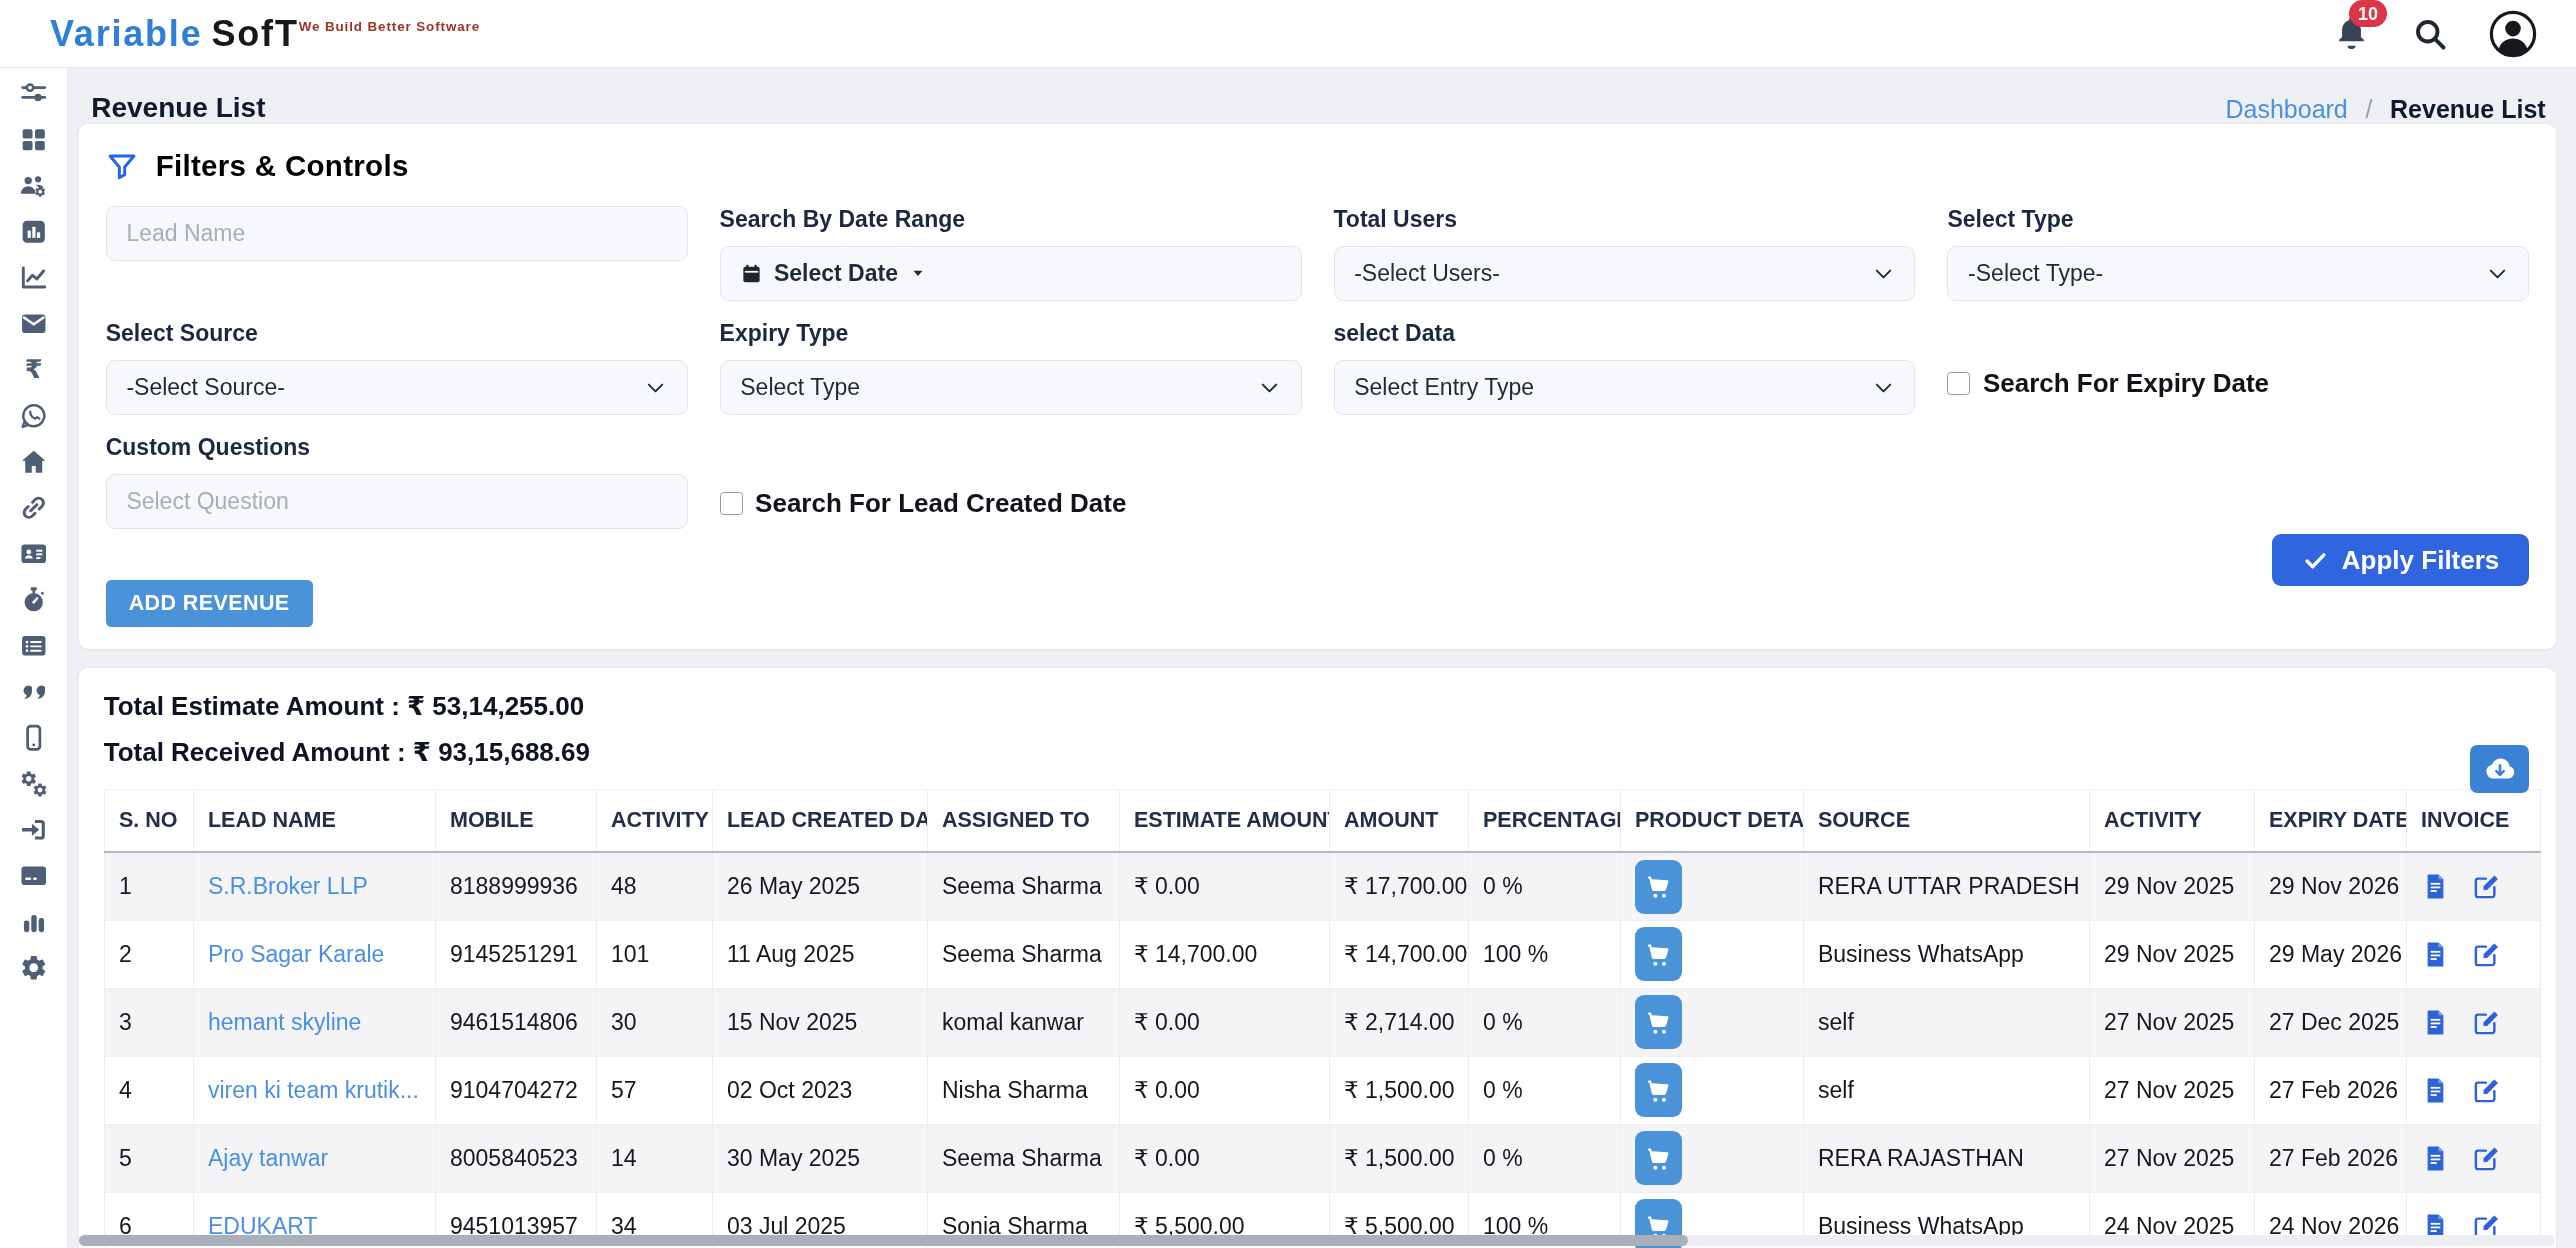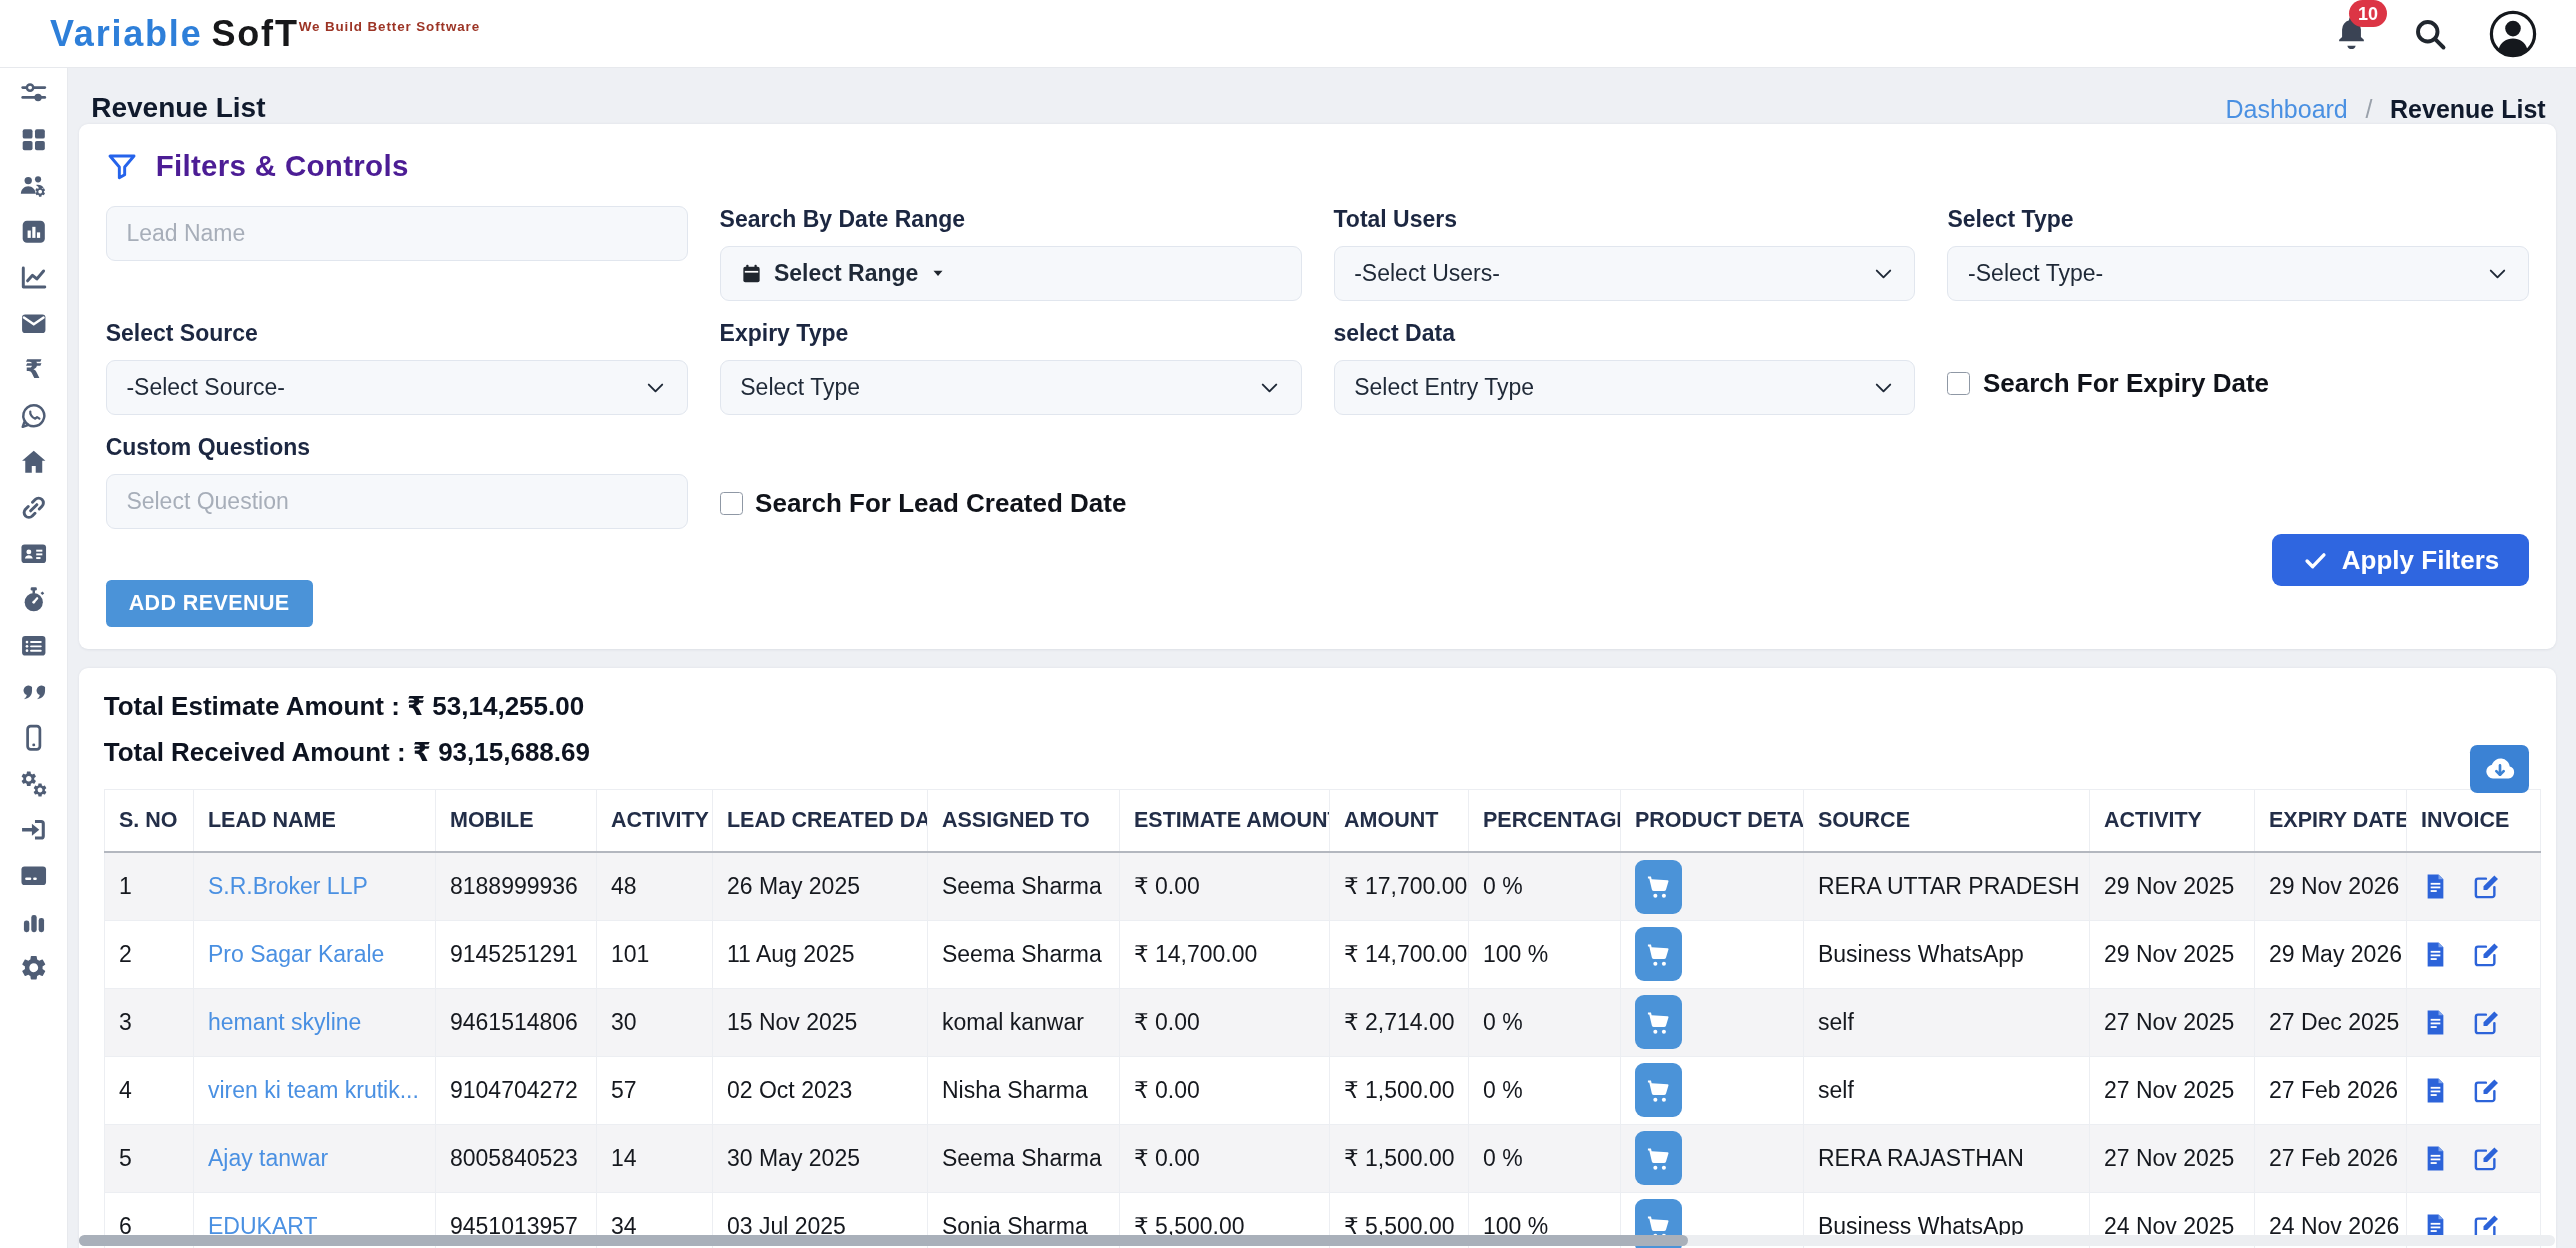--- a/index.html
+++ b/index.html
@@ -37,21 +37,21 @@
   .bc-link { color:#4a90e2; cursor:pointer; }
   .bc-sep { color:#9aa1ab; margin:0 10.7px; }
   .bc-cur { color:#101a2c; font-weight:600; }
 
   
   .card { background:#fff; border-radius:9px; box-shadow:0 0.9px 2.7px rgba(20,30,50,.07); }
 
   .filters-card { padding:25px 27px 21.5px; }
   .filters-head { display:flex; align-items:center; gap:18px; margin-bottom:23px; }
   .filters-head svg { width:32px; height:32px; }
-  .filters-title { font-size:29.5px; font-weight:700; color:#4c1d95; letter-spacing:0.3px; }
+  .filters-title { font-size:29.5px; font-weight:700; color:#000000; letter-spacing:0.3px; }
 
   .fgrid { display:grid; grid-template-columns:repeat(4,1fr); column-gap:32px; margin-bottom:19.7px; }
   .flabel { font-size:23px; font-weight:600; color:#1c2741; margin-bottom:12.5px; display:block; }
   .control { height:55px; background:#f6f8fb; border:0.9px solid #e1e6ee; border-radius:9px;
              display:flex; align-items:center; padding:0 19.7px; font-size:23px; color:#1f2937; width:100%; }
   input.control { outline:none; }
   input.control::placeholder { color:#a7aeb9; }
   .select-box { justify-content:space-between; cursor:pointer;text-align:center; }
   .select-box .chev svg { width:23px; height:23px; display:block; }
   .date-btn { gap:10.7px; cursor:pointer; font-weight:600; }
@@ -388,21 +388,21 @@
             <span style="display: inline-flex;">
                 <svg viewBox="0 0 24 24" xmlns="http://www.w3.org/2000/svg">
                   <g fill="#20262e">
                     <rect x="3.5" y="5" width="17" height="16" rx="2"></rect>
                     <rect x="6.5" y="2.8" width="2.4" height="4" rx="1"></rect>
                     <rect x="15.1" y="2.8" width="2.4" height="4" rx="1"></rect>
                   </g>
                   <rect x="5" y="9.3" width="14" height="1.8" fill="#fff"></rect>
                 </svg>
               </span>
-            <span>Select Range</span>
+            <span>Select Date</span>
             <span class="caret" style="display: inline-flex;">
                 <svg viewBox="0 0 24 24" xmlns="http://www.w3.org/2000/svg">
                   <path d="M6 9l6 7 6-7z" fill="#20262e"></path>
                 </svg>
               </span>
           </div>
         </div>
         <div class="field">
           <label class="flabel">Total Users</label>
           <div class="control select-box">

